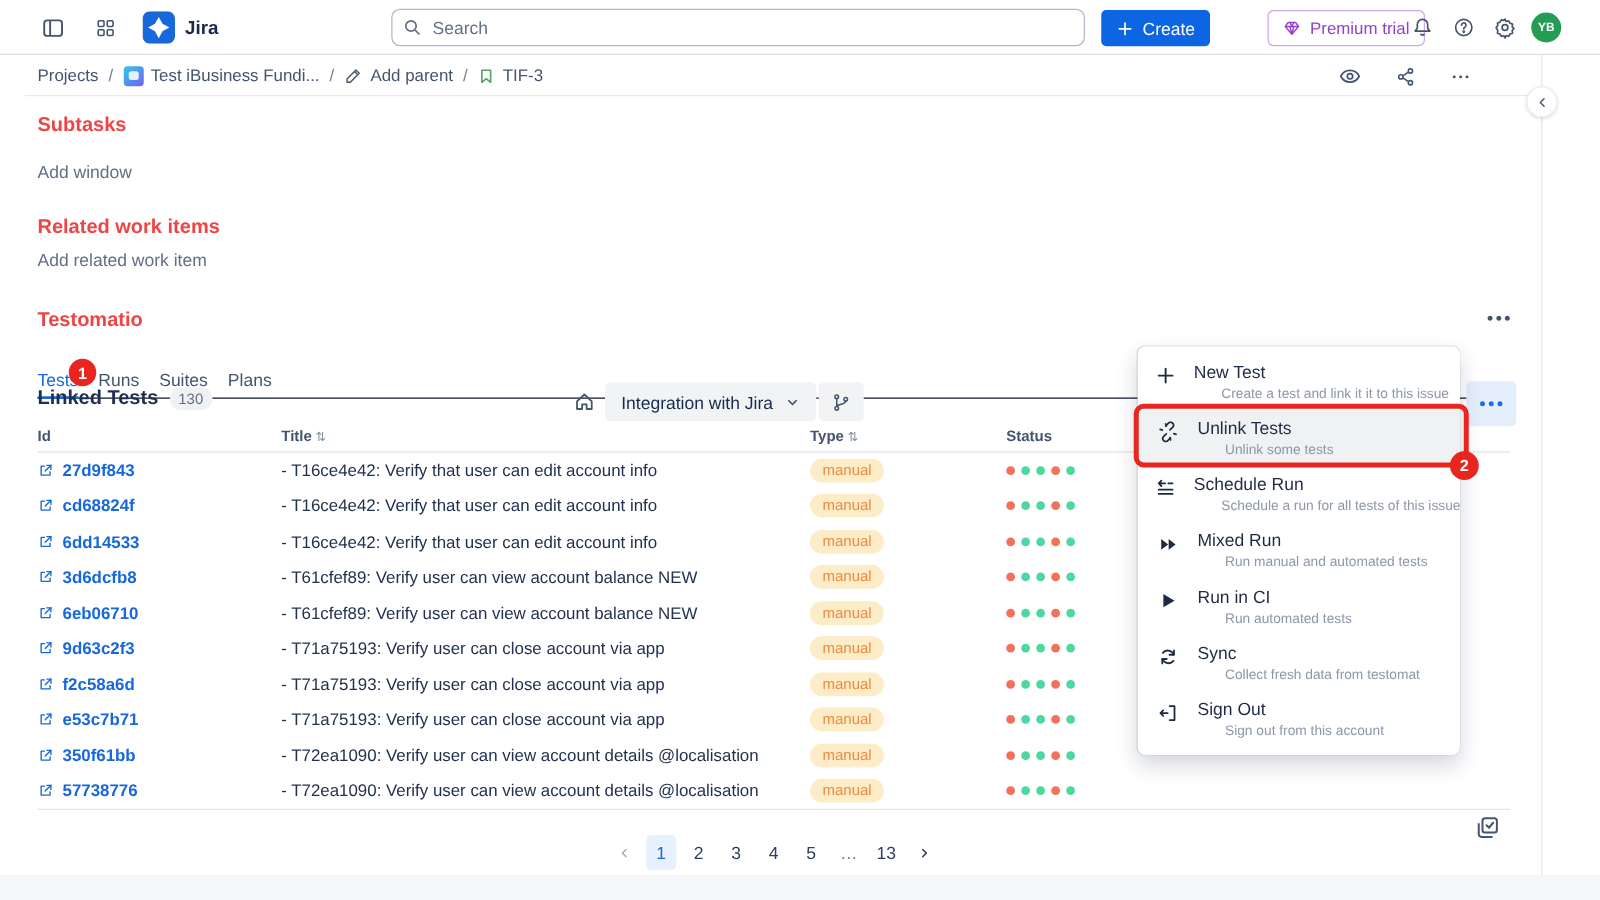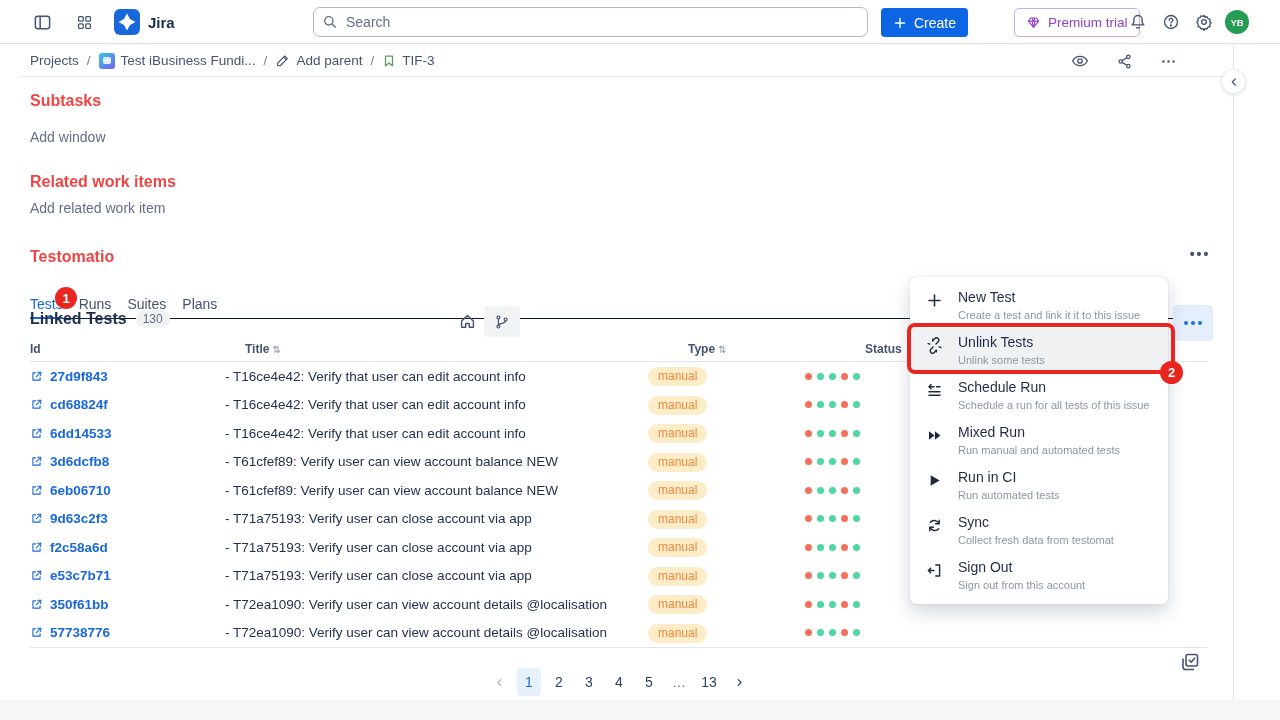--- a/index.html
+++ b/index.html
@@ -65,21 +65,21 @@
               padding:0 13px; font-size:14px; color:#172b4d; cursor:pointer; }
   .sel-branch { background:#f2f3f5; border-radius:4px; width:36px; display:flex; align-items:center;
                 justify-content:center; color:#44546f; cursor:pointer; }
   .blue-dots-btn { position:absolute; left:1173px; top:305px; width:40px; height:36px; background:#e5eefb;
                    border:none; border-radius:4px; display:flex; align-items:center; justify-content:center;
                    gap:3px; cursor:pointer; z-index:5; }
   .blue-dots-btn i { width:4px; height:4px; border-radius:50%; background:#1d6fe0; }
 
   
   .tbl-head { position:absolute; top:342px; left:30px; width:1178px; height:19px; display:grid;
-              grid-template-columns:195px 423px 157px 1fr; font-size:12px; font-weight:700; color:#44546f;gap:20px; }
+              grid-template-columns:195px 423px 157px 1fr; font-size:12px; font-weight:700; color:#44546f; }
   .tbl-head .sort { font-size:10px; color:#8590a2; margin-left:3px; font-family:"DejaVu Sans",sans-serif; font-weight:400; }
   .tbl-head-line { position:absolute; top:361px; left:30px; width:1178px; height:1px; background:#e2e4e9; }
   .tbl-body { position:absolute; top:362px; left:30px; width:1178px; }
   .row { display:grid; grid-template-columns:195px 423px 157px 1fr; align-items:center; height:28.5px; }
   .cell-id { display:flex; align-items:center; gap:7px; color:#1868db; font-size:13.5px; font-weight:700; cursor:pointer; text-decoration:none; }
   .cell-title { font-size:13.5px; color:#22324e; }
   .pill { display:inline-block; background:#fdecc8; color:#ee8a3d; font-size:12px; padding:2px 10px 3px; border-radius:10px; }
   .dots { display:flex; gap:5px; align-items:center; }
   .dots i { width:7px; height:7px; border-radius:50%; }
   .tbl-bottom-line { position:absolute; top:647px; left:30px; width:1178px; height:1px; background:#e2e4e9; }
@@ -93,21 +93,21 @@
   .pg.ellip { color:#626f86; cursor:default; }
   .pg.prev { color:#a9b1bd; }
 
   
   .menu { position:absolute; left:910px; top:277px; width:258px; background:#fff; border-radius:6px;
           box-shadow:0 0 1px rgba(9,30,66,.31), 0 8px 18px rgba(9,30,66,.18); padding:6px 0; z-index:50; list-style:none; }
   .menu-item { display:flex; padding:6px 12px 6px 14px; cursor:pointer; }
   .menu-item.highlight { background:#eff1f3; }
   .mi-icon { width:20px; margin-right:14px; margin-top:3px; color:#1c2b41; display:flex; justify-content:center; }
   .mi-title { font-size:14px; font-weight:500; color:#1e2b45; line-height:17px; }
-  .mi-sub { font-size:11px; color:#8c97a8; line-height:14px; margin-top:2px; white-space:nowrap; }
+  .mi-sub { font-size:11px; color:#8c97a8; line-height:14px; margin-top:2px; white-space:nowrap;margin-left:22px; }
 
   
   .anno-rect { position:absolute; left:907px; top:323px; width:268px; height:51px; border:4px solid #e8251f;
                border-radius:8px; z-index:60; pointer-events:none; }
   .anno-badge { position:absolute; width:23px; height:23px; border-radius:50%; background:#e8251f; color:#fff;
                 font-size:13px; font-weight:700; display:flex; align-items:center; justify-content:center; z-index:61; }
   #badge1 { left:55px; top:287px; width:22px; height:22px; }
   #badge2 { left:1160px; top:361px; }
 
   
@@ -271,20 +271,28 @@
   <div class="lt-row">
     <span class="lt-title">Linked Tests</span>
     <span class="lt-count">130</span>
   </div>
   <button class="icon-btn home-btn">
     <svg width="19" height="19" viewBox="0 0 20 20" fill="none" stroke="#44546f" stroke-width="1.5" stroke-linejoin="round">
         <path d="M3.8 9.5 10 3.8l6.2 5.7V16h-4.3v-3.9H8.1V16H3.8z"></path>
       </svg>
   </button>
   <div class="selector">
+    <div class="sel-main">
+      <span>Integration with Jira</span>
+      <span>
+          <svg width="12" height="12" viewBox="0 0 20 20" fill="none" stroke="#44546f" stroke-width="2" stroke-linecap="round">
+            <path d="M5 7.5l5 5 5-5"></path>
+          </svg>
+        </span>
+    </div>
     <div class="sel-branch">
       <svg width="16" height="16" viewBox="0 0 20 20" fill="none" stroke="currentColor" stroke-width="1.5">
           <circle cx="5.5" cy="4.3" r="1.8"></circle>
           <circle cx="5.5" cy="15.7" r="1.8"></circle>
           <circle cx="14.5" cy="6.8" r="1.8"></circle>
           <path d="M5.5 6.1v7.8M14.5 8.6c0 3.2-4.5 2.6-9 4.6"></path>
         </svg>
     </div>
   </div>
   <button class="blue-dots-btn">

